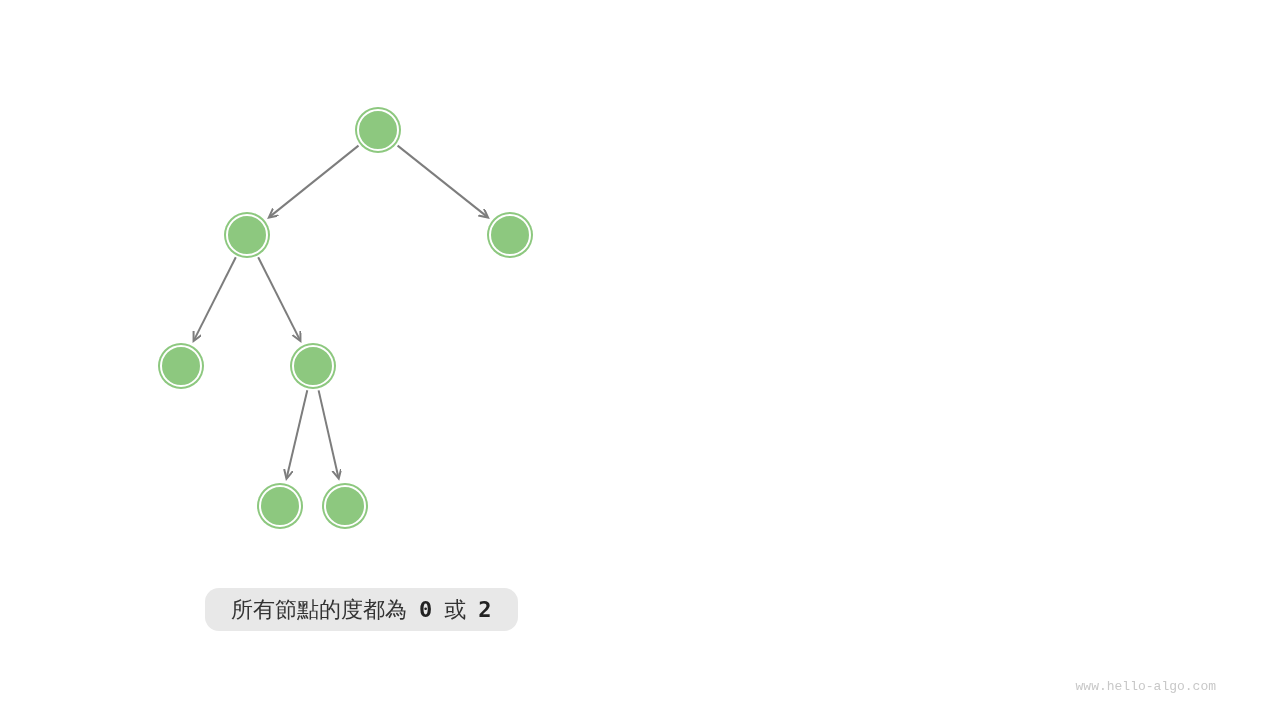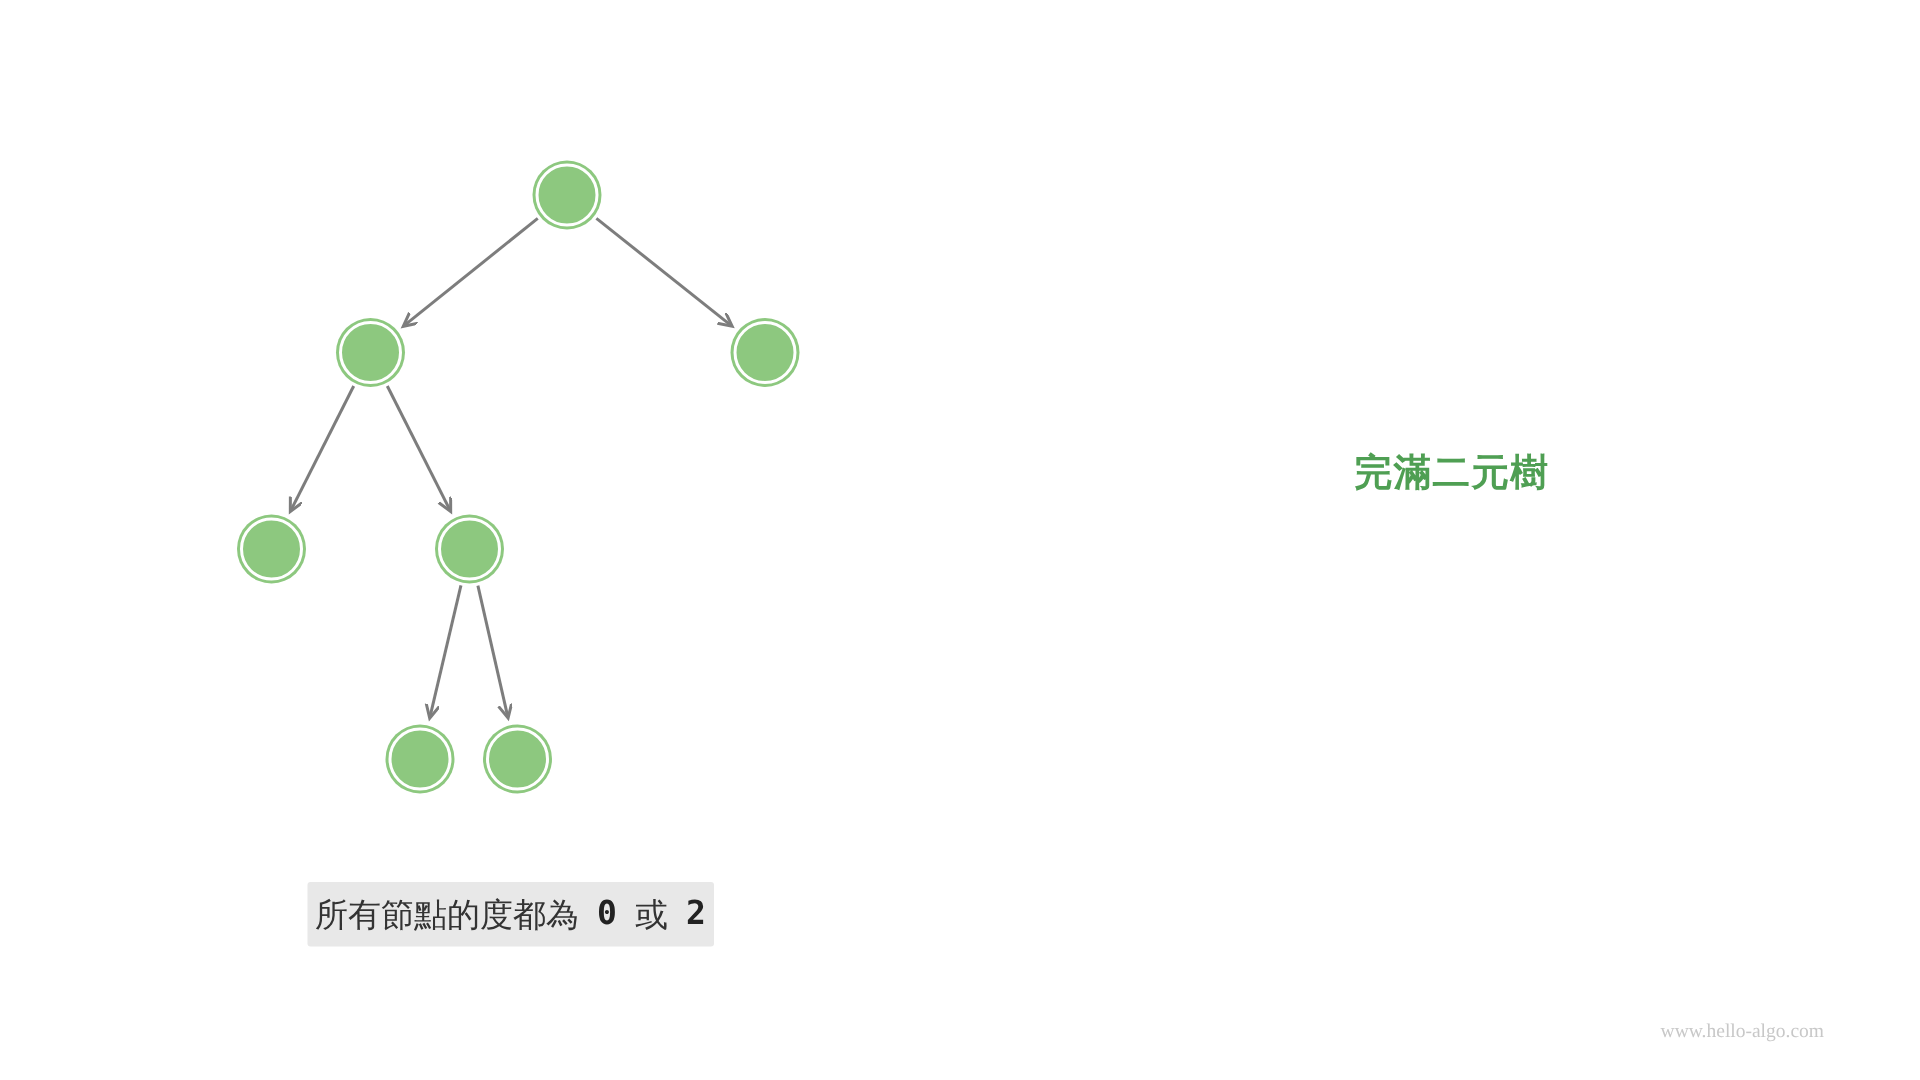--- a/index.html
+++ b/index.html
@@ -39,23 +39,23 @@
     color: #3c3c3c;
     margin: 0;
   }
   .caption-box {
     position: absolute;
     left: 205px;
     top: 588px;
     height: 43px;
     display: inline-flex;
     align-items: center;
-    padding: 0 5px;
+    padding: 0 26px;
     background: #e8e8e8;
-    border-radius: 2px;
+    border-radius: 14px;
     text-align: right;
   }
   .caption-text {
     font-size: 22px;
     color: #333333;
     white-space: nowrap;
   }
   .caption-num {
     font-family: "DejaVu Sans Mono", monospace;
     font-size: 22px;
@@ -67,21 +67,21 @@
     font-size: 22px;
     color: #333333;
   }
   .caption-num:last-child {
     margin-right: 0;
   }
   .watermark {
     position: absolute;
     right: 64px;
     top: 679px;
-    font-family: Liberation Serif, serif;
+    font-family: Liberation Mono, monospace;
     font-size: 13px;
     color: #c8c8c8;
   }
 </style>
 </head>
 <body>
 
 <div class="stage">
 
   <svg class="tree-svg" width="620" height="560" viewBox="0 0 620 560">
@@ -124,21 +124,20 @@
           <circle cx="280" cy="506" r="20" fill="none" stroke="#ffffff" stroke-width="2"></circle>
         </g>
         <g>
           <circle cx="345" cy="506" r="23" fill="#8dc87f"></circle>
           <circle cx="345" cy="506" r="20" fill="none" stroke="#ffffff" stroke-width="2"></circle>
         </g>
       </g>
   </svg>
 
   <div class="side-panel">
-    <div class="diagram-title" style="color: rgb(79, 159, 83);">完滿二元樹</div>
   </div>
 
   <div class="caption-box">
     <span class="caption-text">所有節點的度都為</span>
     <span class="caption-num">0</span>
     <span class="caption-conj">或</span>
     <span class="caption-num">2</span>
   </div>
 
   <div class="watermark">www.hello-algo.com</div>

